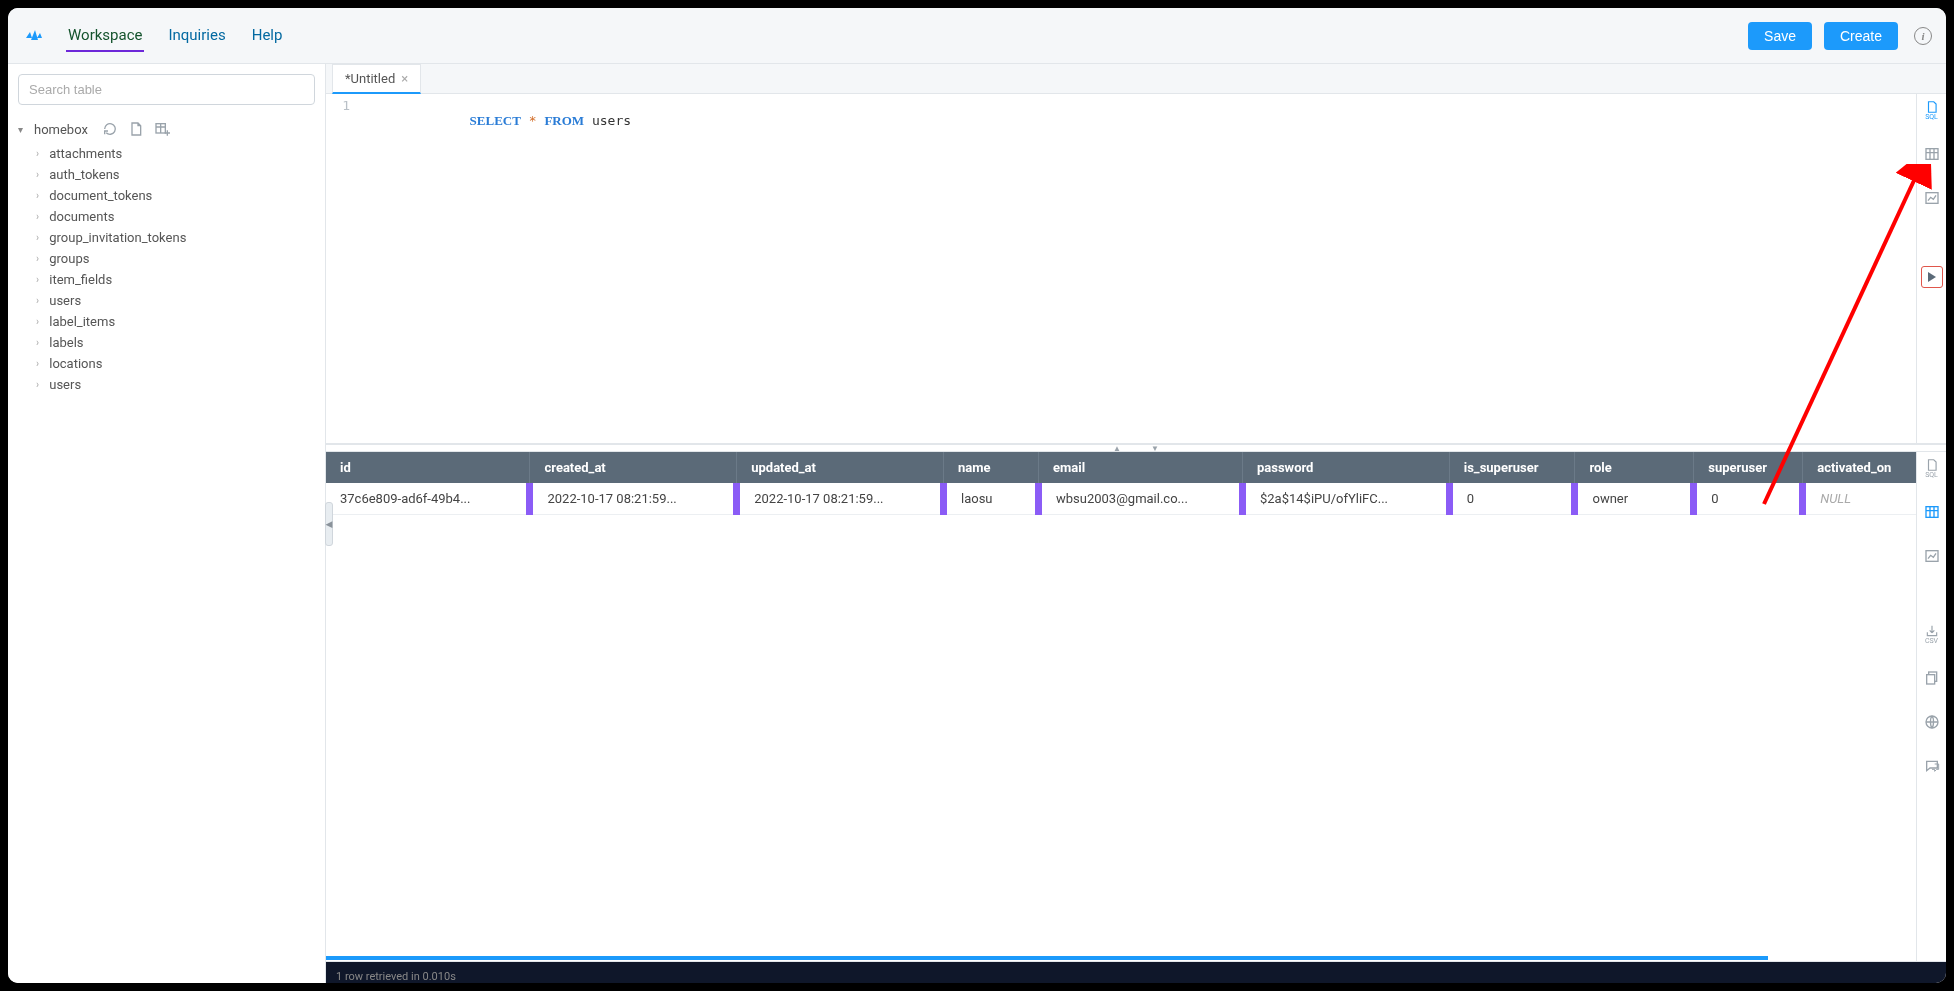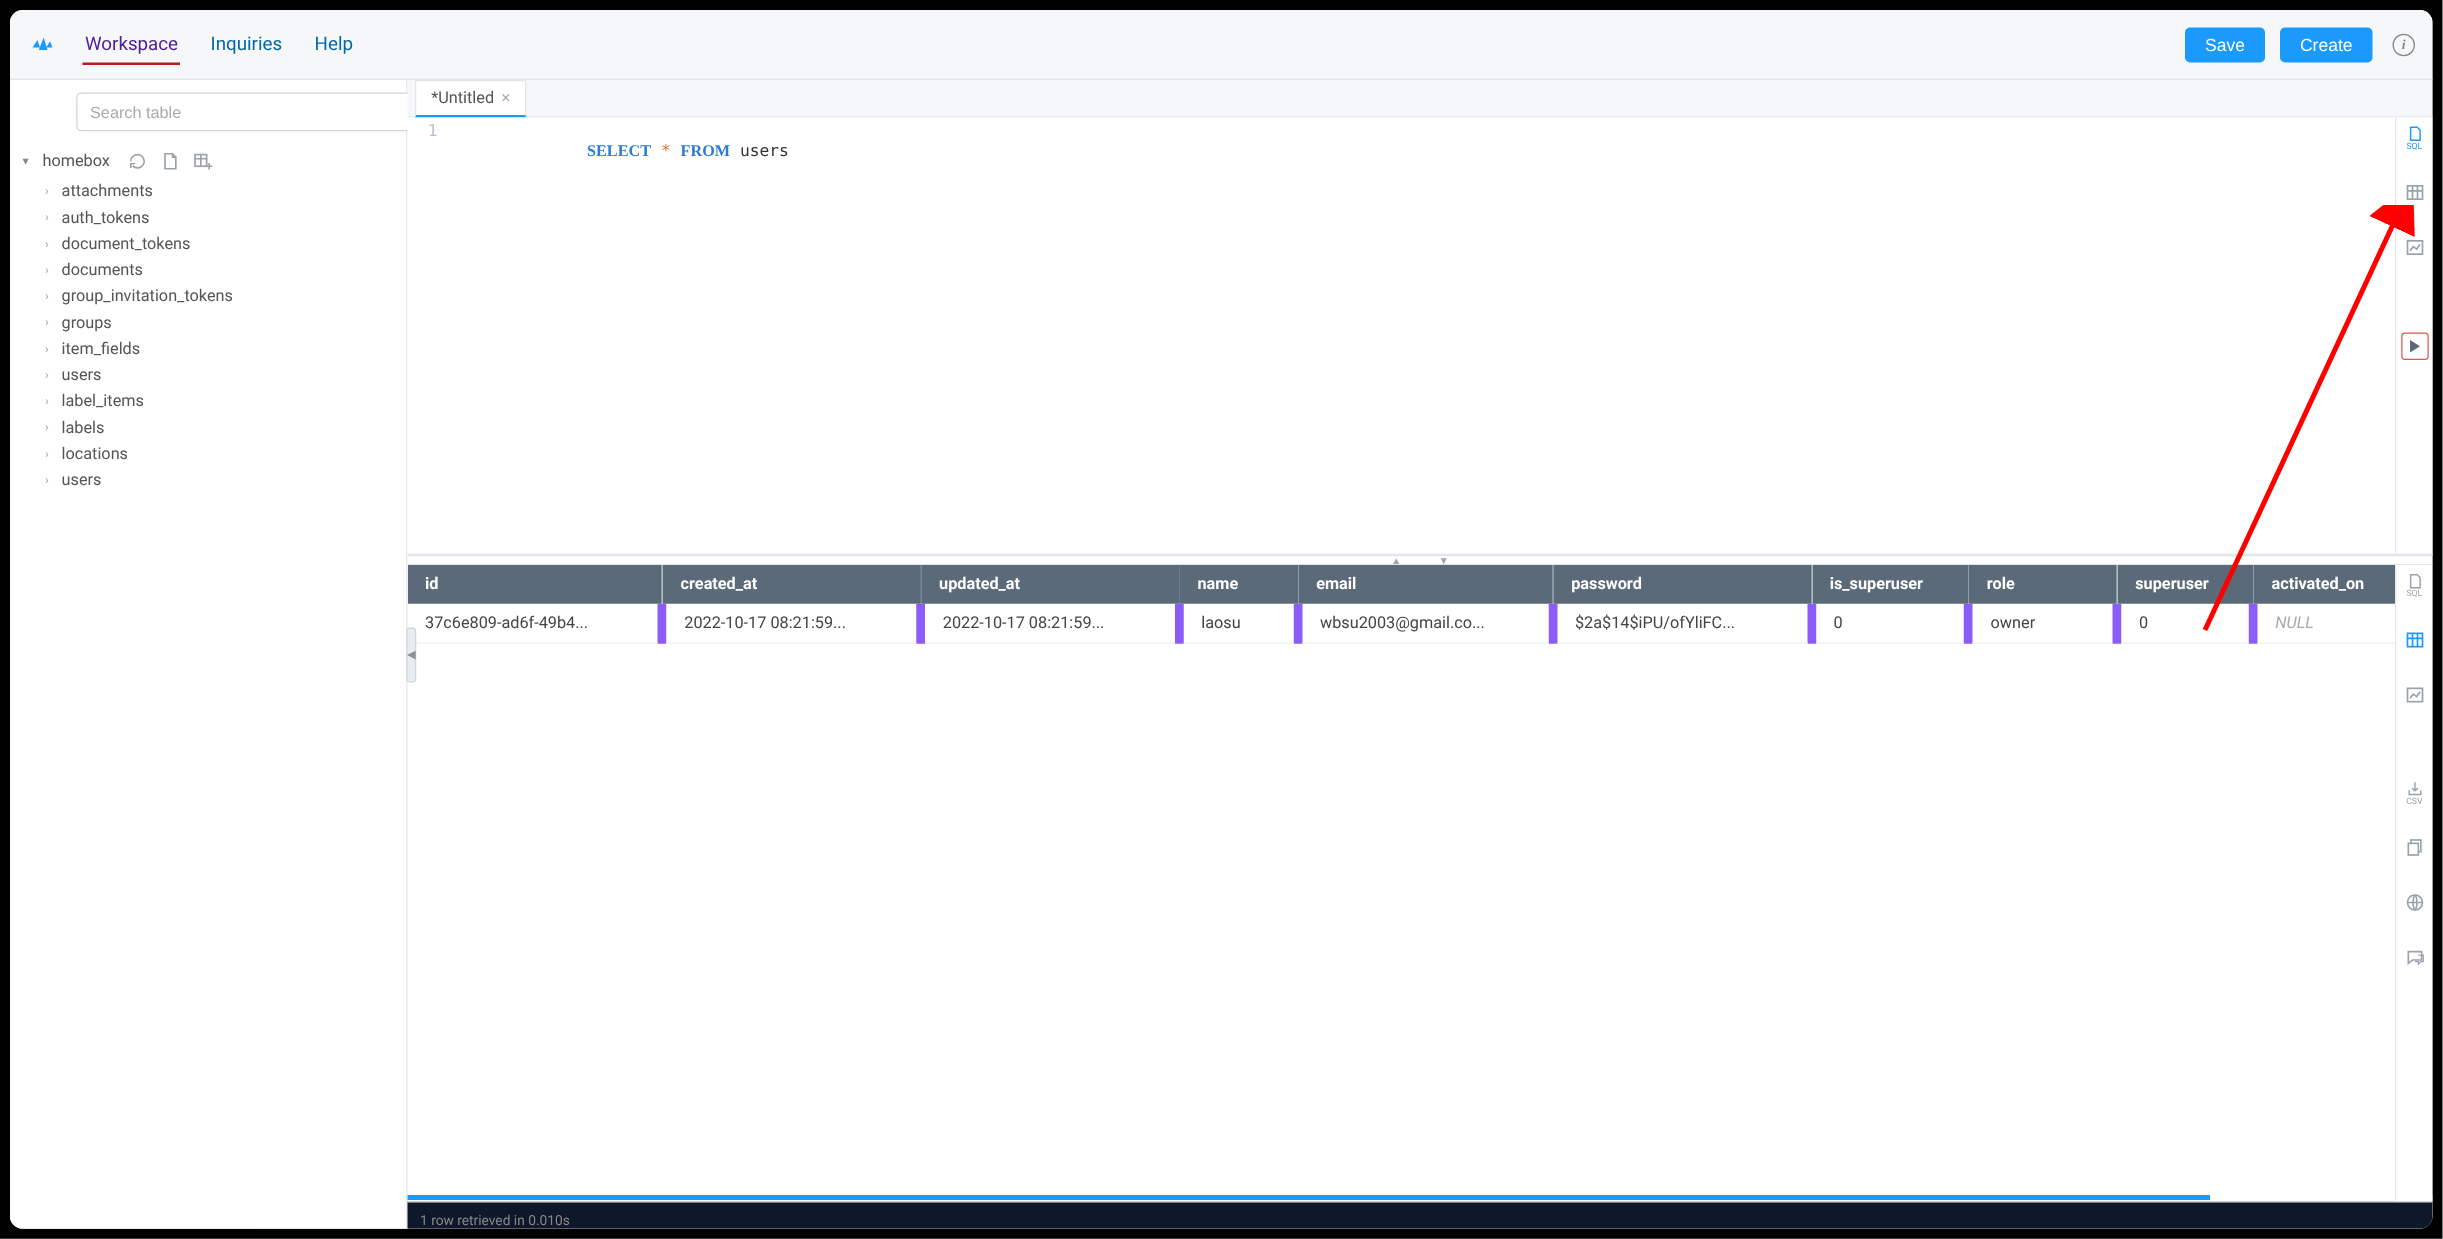--- a/index.html
+++ b/index.html
@@ -4,28 +4,28 @@
 <style>
   * { box-sizing: border-box; margin: 0; padding: 0; }
   html, body { width: 100%; height: 100%; }
   body { font-family: -apple-system, BlinkMacSystemFont, "Segoe UI", Roboto, Helvetica, Arial, sans-serif; background: #000; }
   .frame { position: absolute; top: 8px; left: 8px; right: 8px; bottom: 8px; background: #fff; border-radius: 10px; overflow: hidden; display: flex; flex-direction: column; }
   
   .header { height: 56px; background: #f5f7f9; border-bottom: 1px solid #e2e6ea; display: flex; align-items: center; padding: 0 14px; flex-shrink: 0; }
   .logo { width: 24px; height: 24px; margin-right: 20px; display:flex; align-items:center; justify-content:center; }
   .nav { display: flex; gap: 22px; }
   .nav-item { font-size: 15px; color: #0369a1; cursor: pointer; padding: 6px 2px; }
-  .nav-item.active { color: #4c1d95; border-bottom: 2px solid #b91c1c; }
+  .nav-item.active { color: #14532d; border-bottom: 2px solid #6d28d9; }
   .header-right { margin-left: auto; display: flex; align-items: center; gap: 12px; }
   .btn-primary { background: #1c9afb; color: #fff; border: none; border-radius: 4px; padding: 6px 16px; font-size: 14px; cursor: pointer; }
   .info-icon { width: 18px; height: 18px; border: 1.5px solid #888; border-radius: 50%; display: flex; align-items: center; justify-content: center; color: #888; font-size: 11px; font-weight: 600; margin-left: 4px; cursor: pointer; font-style: italic; font-family: serif;}
   
   .body { flex: 1; display: flex; min-height: 0; }
   .sidebar { width: 318px; border-right: 1px solid #e2e6ea; background: #fff; padding: 10px 10px 0 10px; flex-shrink: 0; }
-  .search-input { width: 100%; padding: 7px 10px; border: 1px solid #d0d6dc; border-radius: 4px; font-size: 13px; color: #555; margin-left: 43px; }
+  .search-input { width: 100%; padding: 7px 10px; border: 1px solid #d0d6dc; border-radius: 4px; font-size: 13px; color: #555; }
   .search-input::placeholder { color: #aaa; }
   .tree { margin-top: 14px; font-size: 13px; color: #555; }
   .db-row { display: flex; align-items: center; gap: 6px; padding: 2px 0; cursor: pointer; }
   .caret { font-size: 10px; color: #888; width: 10px; user-select:none;}
   .db-icons { display: flex; gap: 10px; margin-left: 8px; color: #9aa3ab; }
   .db-icons span { display: inline-flex; }
   .table-list { margin-left: 10px; margin-top: 4px; }
   .table-item { display: flex; align-items: center; padding: 3px 0 3px 8px; cursor: pointer; color: #555; }
   .table-item .caret { color: #aaa; }
   

